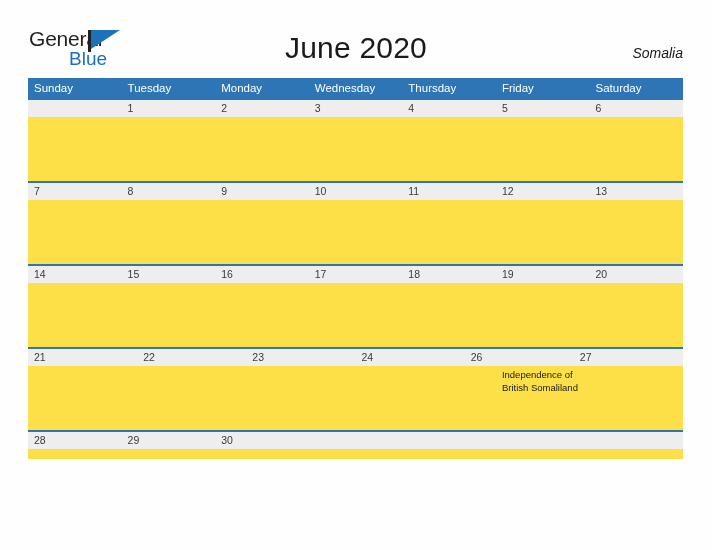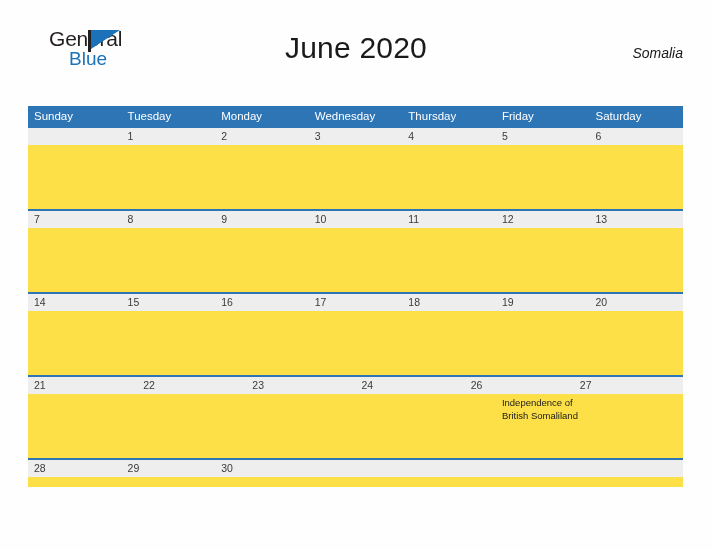--- a/index.html
+++ b/index.html
@@ -39,21 +39,20 @@
   }
   .logo-general {
     position: absolute;
     left: 0;
     top: 0;
     font-size: 21px;
     color: #231f20;
     letter-spacing: -0.2px;
     line-height: 22px;
     white-space: nowrap;
-    margin-left: 20px;
   }
   .logo-flag {
     position: absolute;
     left: 59px;
     top: 2px;
     width: 34px;
     height: 22px;
   }
   .logo-flag-pole {
     position: absolute;
@@ -110,21 +109,20 @@
     left: 28px;
     top: 78px;
     width: 655px;
   }
 
   .cal-head {
     display: flex;
     width: 100%;
     height: 20px;
     background: #2e75b6;
-    margin-top: 28px;
   }
   .cal-head .hcell {
     flex: 1 1 0;
     font-size: 11.5px;
     color: #ffffff;
     line-height: 20px;
     padding-left: 6px;
     box-sizing: border-box;
     overflow: hidden;
     white-space: nowrap;

